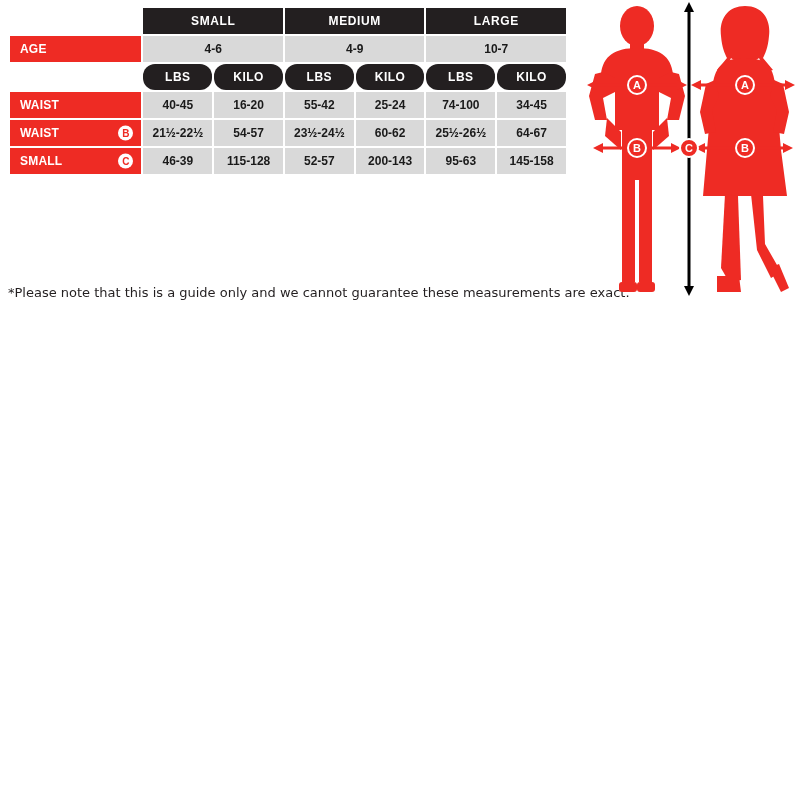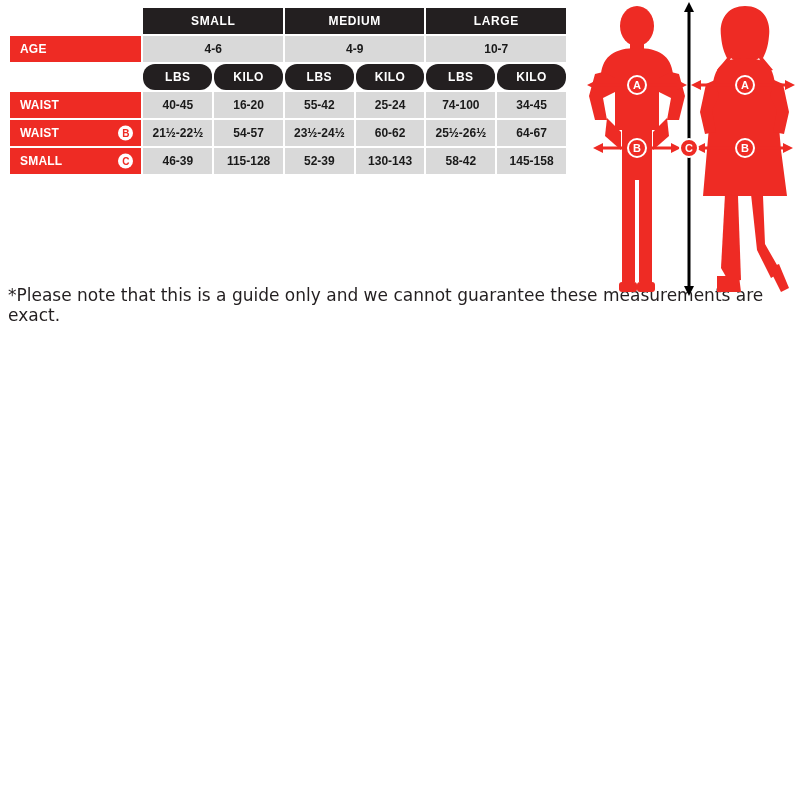--- a/index.html
+++ b/index.html
@@ -84,21 +84,21 @@
   }
   .val {
     background: #d9d9d9 !important;
     font-size: 12px;
   }
 
   .note {
     position: absolute;
     left: 8px;
     top: 285px;
-    font-size: 17px;
+    font-size: 13px;
     color: #231f20;
     font-family: "DejaVu Sans", sans-serif;
     letter-spacing: 0;
   }
 
   
   .figures {
     position: absolute;
     left: 575px;
     top: 0px;
@@ -174,23 +174,23 @@
           <td class="val">64-67</td>
         </tr>
 
         <tr>
           <td class="lbl">
             <span>SMALL</span>
             <span class="badge">C</span>
           </td>
           <td class="val">46-39</td>
           <td class="val">115-128</td>
-          <td class="val">52-39</td>
-          <td class="val">130-143</td>
-          <td class="val">58-42</td>
+          <td class="val">52-57</td>
+          <td class="val">200-143</td>
+          <td class="val">95-63</td>
           <td class="val">145-158</td>
         </tr>
       </tbody>
     </table>
   </div>
 
   <div class="note">*Please note that this is a guide only and we cannot guarantee these measurements are exact.</div>
 
   <div class="figures">
     <svg width="220" height="310" viewBox="0 0 220 310">

